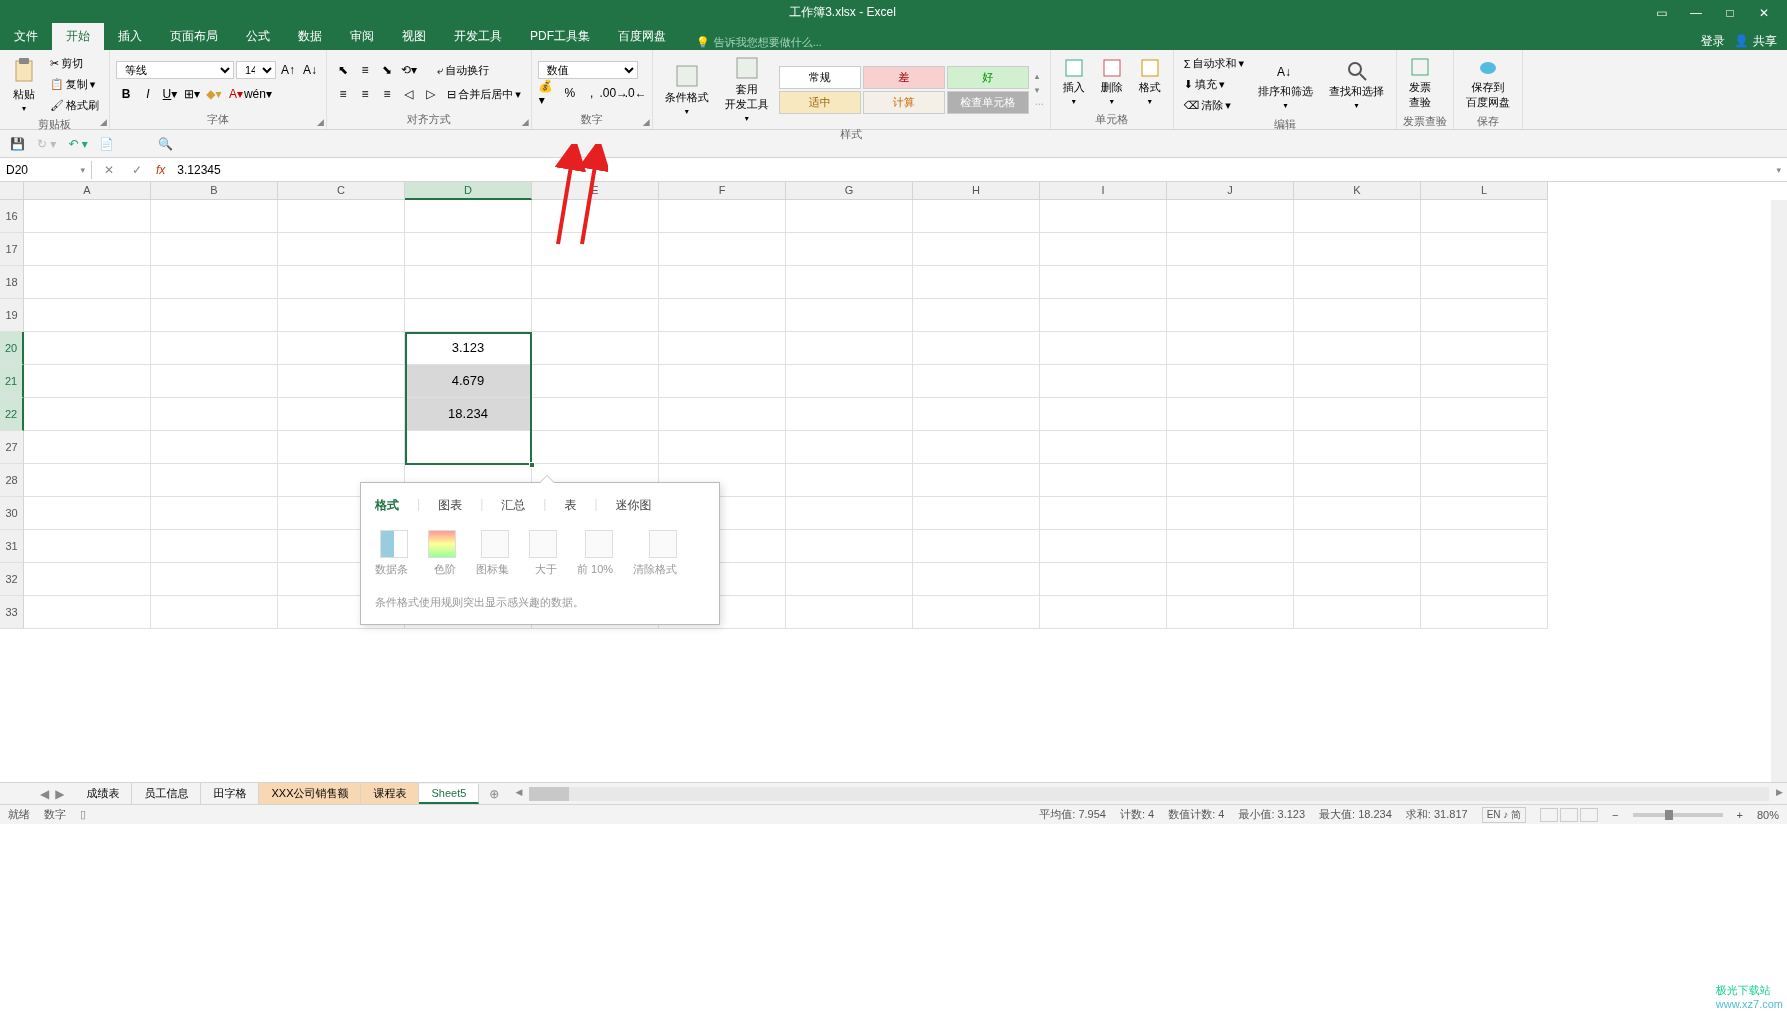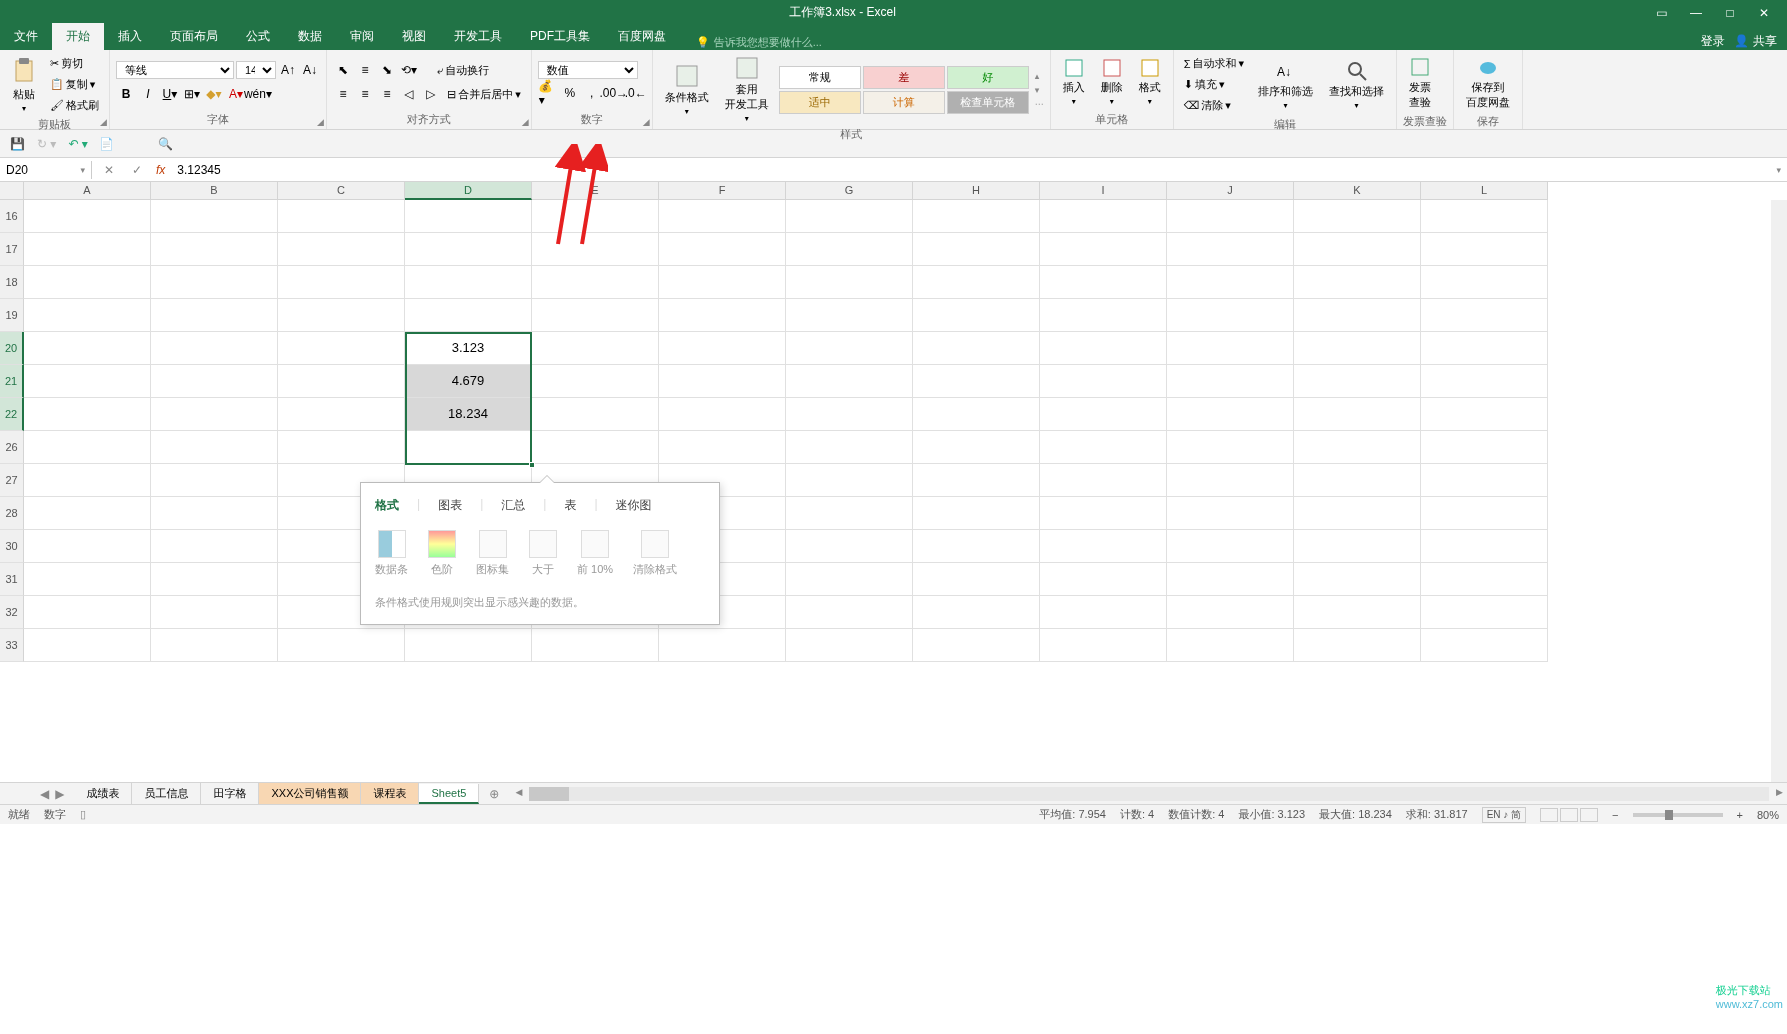--- a/index.html
+++ b/index.html
@@ -60,21 +60,21 @@
     .selection-border { position: absolute; border: 2px solid #217346; pointer-events: none; }
     .fill-handle { position: absolute; width: 6px; height: 6px; background: #217346; border: 1px solid white; }
     
     
     .quick-analysis { position: absolute; background: white; border: 1px solid #bbb; box-shadow: 2px 2px 8px rgba(0,0,0,0.15); padding: 14px; width: 360px; }
     .qa-tabs { display: flex; gap: 18px; border-bottom: 1px solid transparent; margin-bottom: 12px; font-size: 12px; }
     .qa-tab { cursor: pointer; color: #444; padding-bottom: 3px; }
     .qa-tab.active { color: #217346; font-weight: bold; }
     .qa-tab-sep { color: #ddd; }
     .qa-items { display: flex; gap: 20px; justify-content: flex-start; }
-    .qa-item { display: flex; flex-direction: column; align-items: center; gap: 4px; font-size: 11px; color: #999; cursor: pointer; }
+    .qa-item { display: flex; flex-direction: column; align-items: flex-end; gap: 4px; font-size: 11px; color: #999; cursor: pointer; }
     .qa-item-icon { width: 28px; height: 28px; border: 1px solid #ddd; background: #fafafa; }
     .qa-hint { margin-top: 18px; font-size: 11px; color: #999; }
     .qa-pointer { position: absolute; top: -8px; left: 178px; width: 0; height: 0; border-left: 8px solid transparent; border-right: 8px solid transparent; border-bottom: 8px solid #bbb; }
     .qa-pointer::after { content: ''; position: absolute; top: 1px; left: -7px; border-left: 7px solid transparent; border-right: 7px solid transparent; border-bottom: 7px solid white; }
     
     
     .sheet-tabs { height: 22px; background: #f3f3f3; display: flex; align-items: center; border-top: 1px solid #d4d4d4; gap: 0px; padding-left: 30px; }
     .sheet-tab-nav { display: flex; gap: 6px; padding: 0 10px; color: #888; }
     .sheet-tab { padding: 3px 12px; font-size: 11px; border-right: 1px solid #d4d4d4; cursor: pointer; }
     .sheet-tab.highlighted { background: #f8d7b3; }
@@ -490,35 +490,20 @@
           <div class="cell" style="width: 127px;"></div>
           <div class="cell" style="width: 127px;"></div>
           <div class="cell" style="width: 127px;"></div>
           <div class="cell" style="width: 127px;"></div>
           <div class="cell" style="width: 127px;"></div>
           <div class="cell" style="width: 127px;"></div>
           <div class="cell" style="width: 127px;"></div>
           <div class="cell" style="width: 127px;"></div>
         </div>
         <div class="grid-row">
-          <div class="row-header">26</div>
-          <div class="cell" style="width: 127px;"></div>
-          <div class="cell" style="width: 127px;"></div>
-          <div class="cell" style="width: 127px;"></div>
-          <div class="cell" style="width: 127px;"></div>
-          <div class="cell" style="width: 127px;"></div>
-          <div class="cell" style="width: 127px;"></div>
-          <div class="cell" style="width: 127px;"></div>
-          <div class="cell" style="width: 127px;"></div>
-          <div class="cell" style="width: 127px;"></div>
-          <div class="cell" style="width: 127px;"></div>
-          <div class="cell" style="width: 127px;"></div>
-          <div class="cell" style="width: 127px;"></div>
-        </div>
-        <div class="grid-row">
           <div class="row-header">27</div>
           <div class="cell" style="width: 127px;"></div>
           <div class="cell" style="width: 127px;"></div>
           <div class="cell" style="width: 127px;"></div>
           <div class="cell" style="width: 127px;"></div>
           <div class="cell" style="width: 127px;"></div>
           <div class="cell" style="width: 127px;"></div>
           <div class="cell" style="width: 127px;"></div>
           <div class="cell" style="width: 127px;"></div>
           <div class="cell" style="width: 127px;"></div>

